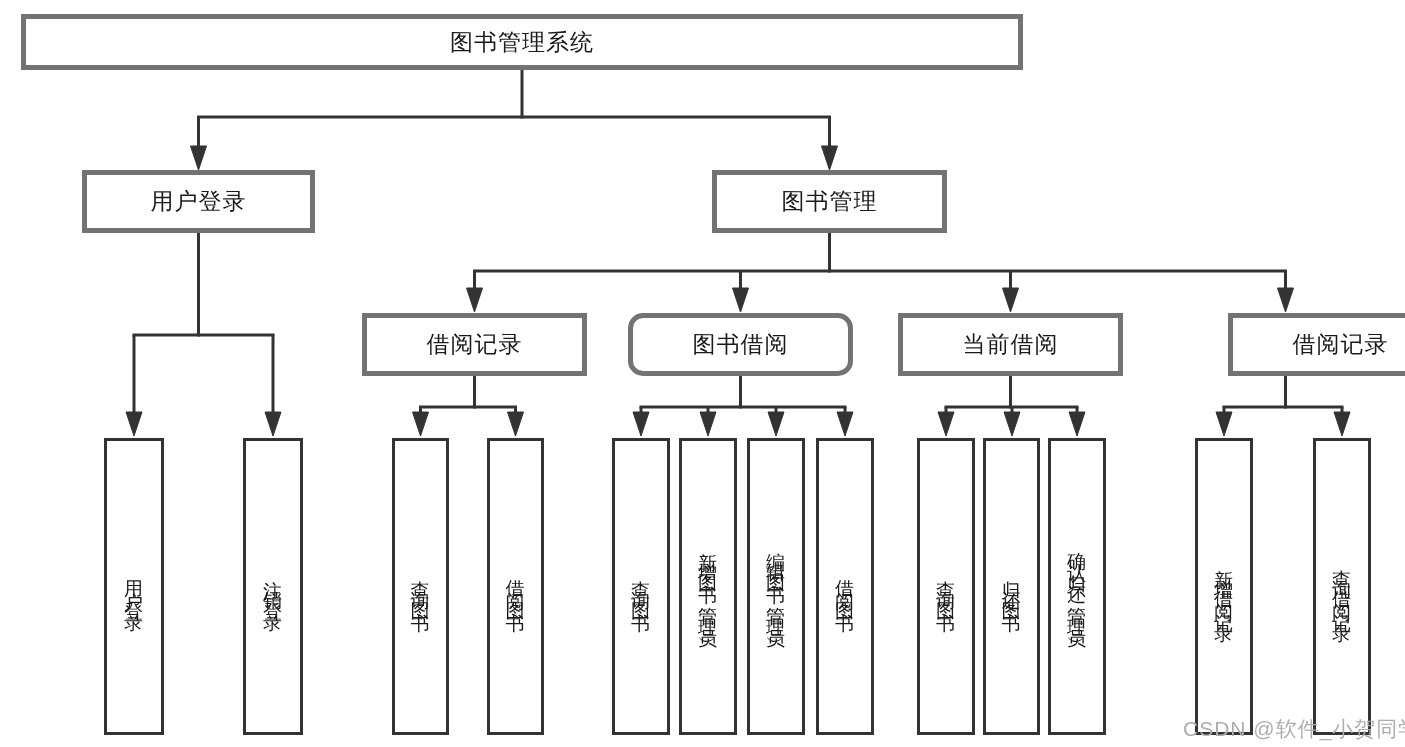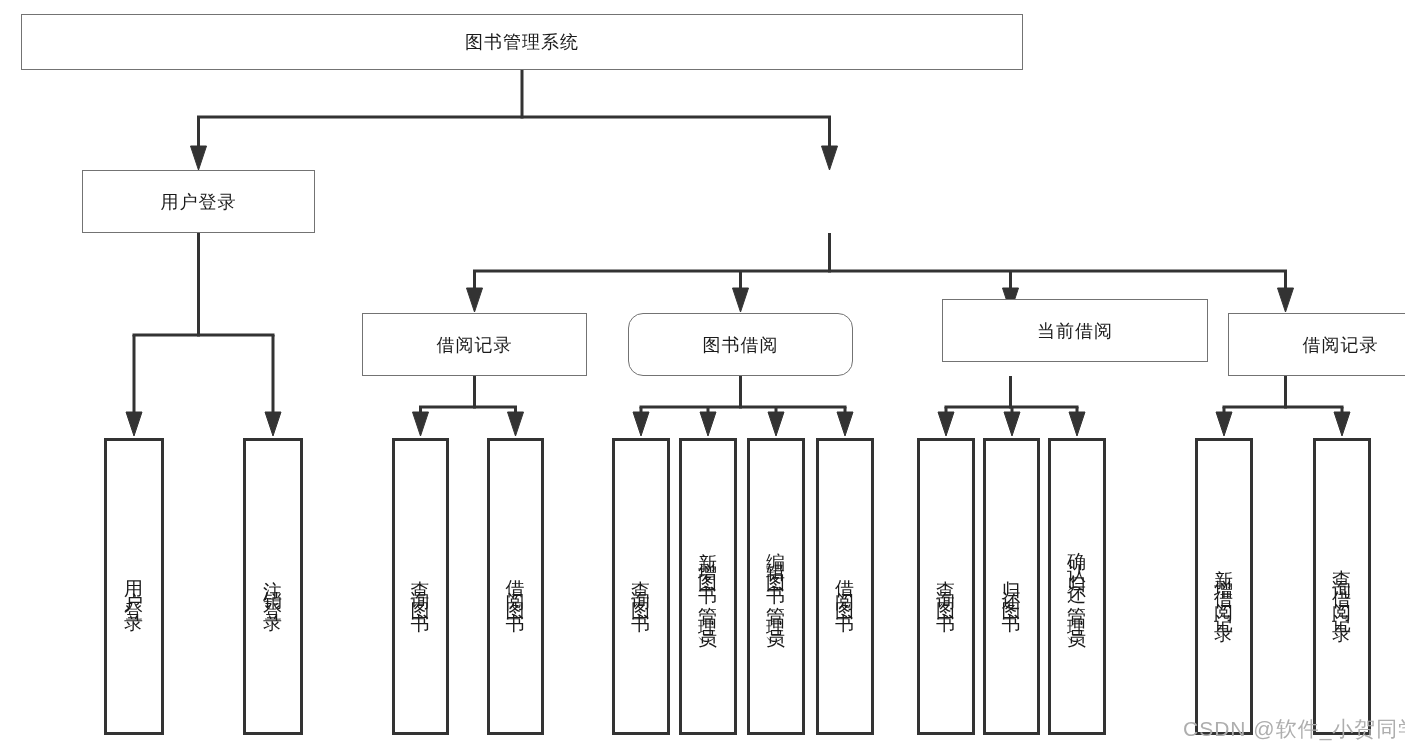--- a/index.html
+++ b/index.html
@@ -15,26 +15,26 @@
   .wires {
     position: absolute;
     left: 0; top: 0;
     width: 1405px; height: 747px;
   }
   .wires line { stroke: #333333; stroke-width: 3; }
   .wires polygon { fill: #333333; stroke: #333333; stroke-width: 1; }
   .node {
     position: absolute;
     box-sizing: border-box;
-    border: 1px solid #737373;
+    border: 5px solid #737373;
     background: #ffffff;
     display: flex;
     align-items: center;
     justify-content: center;
-    font-size: 18px;
+    font-size: 23px;
     letter-spacing: 1px;
     white-space: nowrap;
   }
   .leaf {
     position: absolute;
     box-sizing: border-box;
     border: 3px solid #333333;
     background: #ffffff;
     display: flex;
     align-items: center;
@@ -137,24 +137,25 @@
       <line x1="1224" y1="407" x2="1224" y2="414"></line>
       <polygon points="1216,412 1232,412 1224,436"></polygon>
       <line x1="1342" y1="407" x2="1342" y2="414"></line>
       <polygon points="1334,412 1350,412 1342,436"></polygon>
     </g>
   </svg>
 
   <div class="node" style="left:21px; top:14px; width:1002px; height:56px;">图书管理系统</div>
 
   <div class="node" style="left:82px; top:170px; width:233px; height:63px;">用户登录</div>
+  <div class="node" style="left:712px; top:170px; width:235px; height:63px;">图书管理</div>
 
   <div class="node" style="left:362px; top:313px; width:225px; height:63px;">借阅记录</div>
   <div class="node" style="left:628px; top:313px; width:225px; height:63px;border-radius:15px;">图书借阅</div>
-  <div class="node" style="left:898px; top:299px; width:266px; height:63px;margin-left:44px;">当前借阅</div>
+  <div class="node" style="left:898px; top:313px; width:225px; height:63px;">当前借阅</div>
   <div class="node" style="left:1228px; top:313px; width:225px; height:63px;">借阅记录</div>
 
   <div class="leaf" style="left:104px; width:60px;">
     <span class="vtext">用户登录</span>
   </div>
   <div class="leaf" style="left:243px; width:60px;">
     <span class="vtext">注销登录</span>
   </div>
 
   <div class="leaf" style="left:392px; width:57px;">

